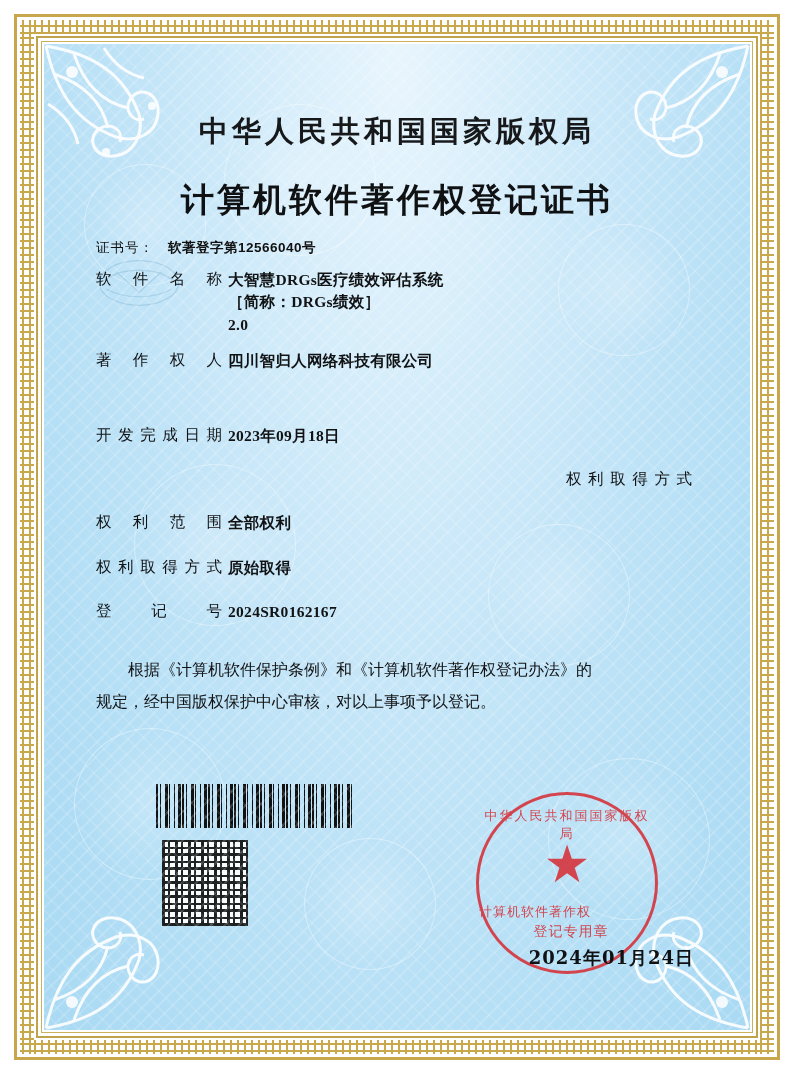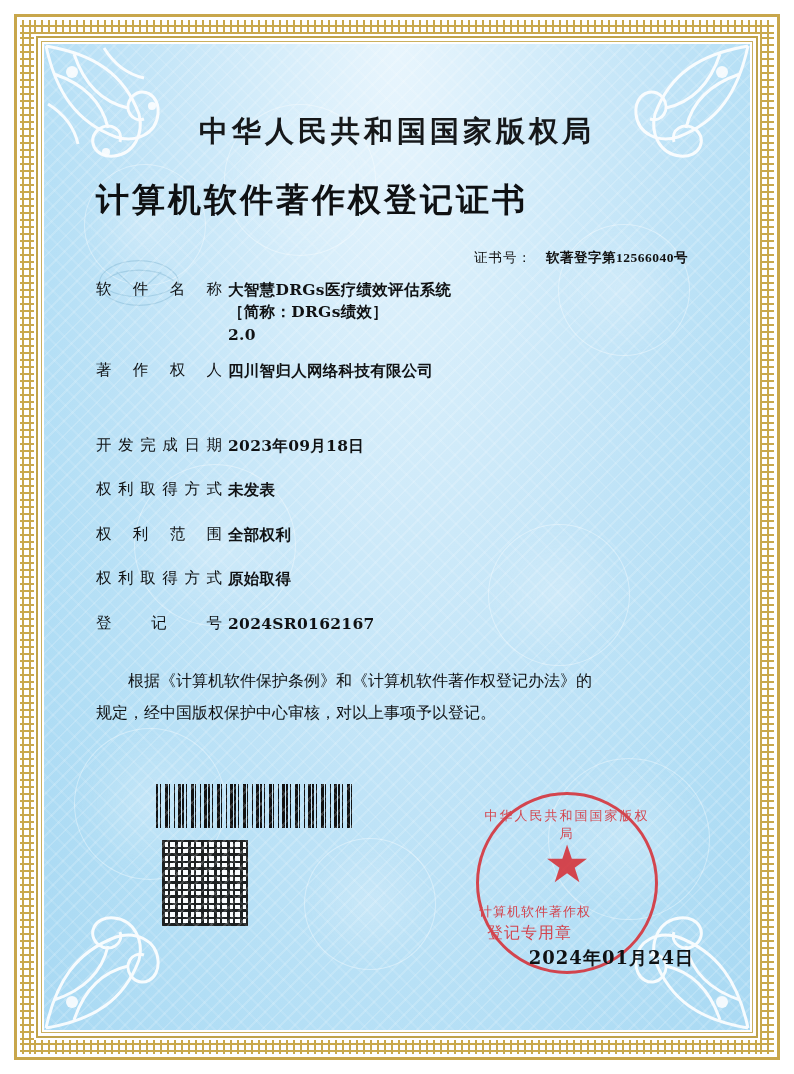--- a/index.html
+++ b/index.html
@@ -129,35 +129,34 @@
     margin-top: 68px;
     text-align: center;
     font-family: "DejaVu Serif", "Liberation Serif", serif;
     font-size: 29px;
     font-weight: 700;
     letter-spacing: 4px;
     color: #16181a;
   }
   .doc-title {
     margin-top: 26px;
-    text-align: left;
+    text-align: center;
     font-family: "DejaVu Serif", "Liberation Serif", serif;
     font-size: 33px;
     font-weight: 700;
     letter-spacing: 3px;
     color: #0f1113;
   }
 
   .cert-no-row {
-    margin-top: 26px;
-    text-align: right;
+    margin-top: 16px;
     padding-right: 10px;
     font-size: 13.5px;
     color: #111;
-    font-family: Liberation Serif, serif;
+    font-family: Liberation Sans, sans-serif;
   }
   .cert-no-row .label { letter-spacing: 1px; }
   .cert-no-row .value { margin-left: 14px; font-weight: 700; letter-spacing: 0.5px; }
 
   .field-block { margin-top: 12px; }
 
   .field-row {
     display: flex;
     align-items: flex-start;
     margin-bottom: 14px;
@@ -173,20 +172,21 @@
     text-align-last: justify;
     padding-right: 6px;
     box-sizing: border-box;
   }
   .field-row .fvalue {
     flex: 1;
     font-weight: 700;
     letter-spacing: 0.3px;
     line-height: 1.45;
     white-space: pre-line;
+    font-family: Liberation Serif, serif;
   }
 
   .spacer-lines { height: 18px; }
 
   .field-row.loose { margin-bottom: 22px; justify-content: flex-end; }
 
   .statement {
     margin-top: 30px;
     font-size: 16px;
     line-height: 2;
@@ -259,22 +259,22 @@
     position: absolute;
     left: 0; right: 10px; top: 108px;
     text-align: left;
     font-size: 13px;
     letter-spacing: 1px;
     color: #d8232a;
   }
   .seal .seal-line2 {
     position: absolute;
     left: 8px; right: 0; top: 128px;
-    text-align: left;
-    font-size: 16px;
+    text-align: center;
+    font-size: 14px;
     letter-spacing: 1px;
     color: #d8232a;
   }
 
   .issue-date {
     position: absolute;
     right: 56px;
     top: 902px;
     font-size: 18px;
     font-weight: 700;
@@ -397,21 +397,20 @@
 
       <div class="spacer-lines"></div>
 
       <div class="field-block">
         <div class="field-row loose">
           <div class="flabel">开发完成日期</div>
           <div class="fvalue">2023年09月18日</div>
         </div>
         <div class="field-row loose">
           <div class="flabel">权利取得方式</div>
-          <div class="fvalue">未发表</div>
         </div>
         <div class="field-row loose">
           <div class="flabel">权利范围</div>
           <div class="fvalue">全部权利</div>
         </div>
         <div class="field-row loose">
           <div class="flabel">权利取得方式</div>
           <div class="fvalue">原始取得</div>
         </div>
         <div class="field-row loose">

